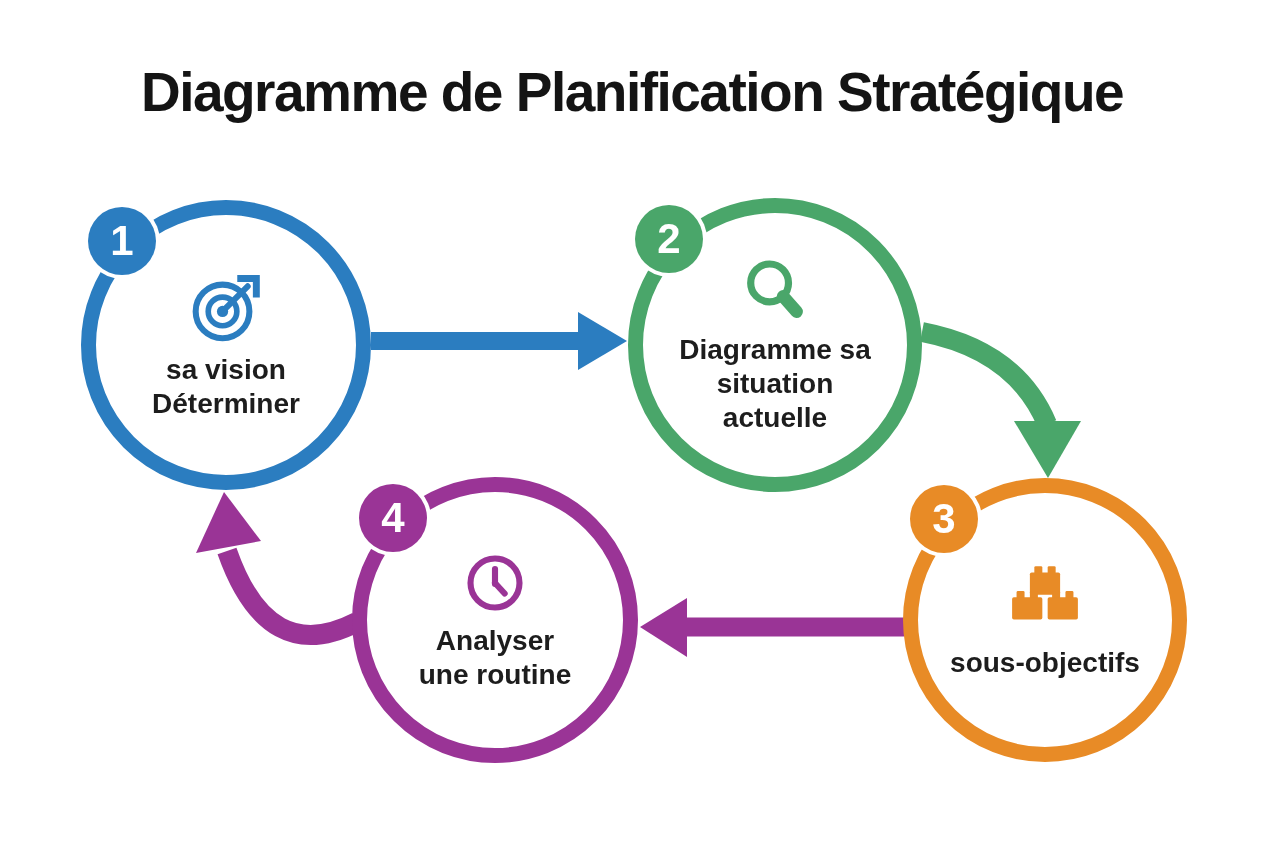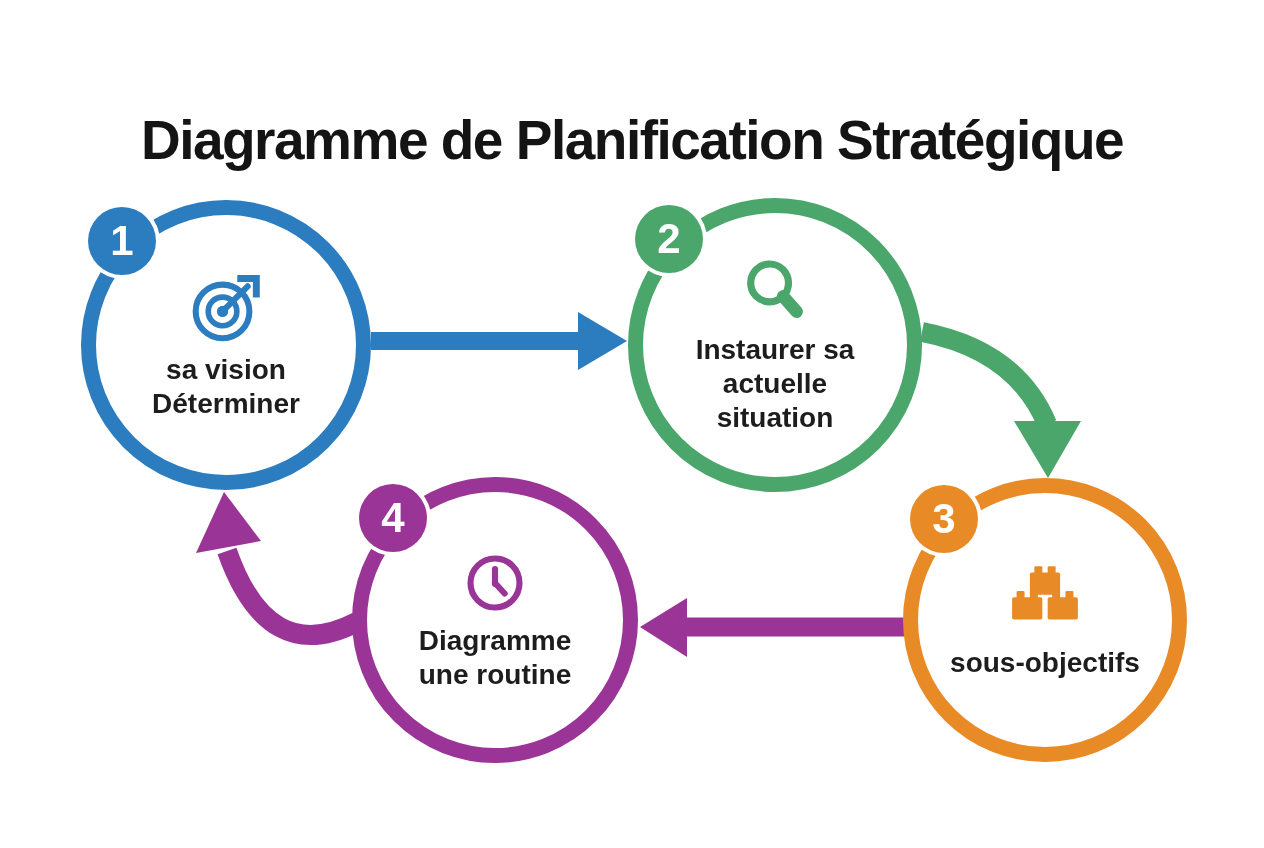--- a/index.html
+++ b/index.html
@@ -5,21 +5,21 @@
   html,body{margin:0;padding:0;}
   body{
     width:1264px;height:848px;position:relative;overflow:hidden;
     background:#ffffff;
     font-family:"Liberation Sans", sans-serif;
   }
   .stage{position:absolute;inset:0;}
   .title{
     position:absolute;left:0;right:0;top:60px;
     text-align:center;font-size:55px;font-weight:bold;
-    letter-spacing:-1.5px;color:#141414;white-space:nowrap;margin-top:48px;
+    letter-spacing:-1.5px;color:#141414;white-space:nowrap;
   }
   .arrows{position:absolute;left:0;top:0;z-index:1;pointer-events:none;}
   .step{
     position:absolute;box-sizing:border-box;border-radius:50%;
     border:15px solid var(--c,#888);background:#ffffff;z-index:2;
     display:flex;flex-direction:column;align-items:center;justify-content:center;
   }
   #step1{left:81px;top:200px;width:290px;height:290px;}
   #step2{left:628px;top:198px;width:294px;height:294px;}
   #step3{left:903px;top:478px;width:284px;height:284px;}
@@ -78,23 +78,23 @@
     </div>
   </div>
 
   <div class="step" id="step2" style="--c: #4aa66a;">
     <div class="badge">2</div>
     <svg class="icon" width="72" height="72" viewBox="-40 -40 80 80">
       <circle cx="-6" cy="-9" r="21" fill="none" stroke="currentColor" stroke-width="8"></circle>
       <line x1="9" y1="6" x2="24" y2="23" stroke="currentColor" stroke-width="14" stroke-linecap="round"></line>
     </svg>
     <div class="label">
-      <span class="line">Instaurer sa</span>
+      <span class="line">Diagramme sa</span>
+      <span class="line">situation</span>
       <span class="line">actuelle</span>
-      <span class="line">situation</span>
     </div>
   </div>
 
   <div class="step" id="step3" style="--c: #e88b26;">
     <div class="badge">3</div>
     <svg class="icon" width="80" height="80" viewBox="-45 -45 90 90">
       <g fill="currentColor" stroke="none">
         <rect x="-12" y="-38" width="9" height="9" rx="1.5"></rect>
           <rect x="3" y="-38" width="9" height="9" rx="1.5"></rect>
         <rect x="-17" y="-31" width="34" height="25" rx="2"></rect>
@@ -112,18 +112,18 @@
   </div>
 
   <div class="step" id="step4" style="--c: #9a3496;">
     <div class="badge">4</div>
     <svg class="icon" width="70" height="70" viewBox="-40 -40 80 80">
       <circle cx="0" cy="0" r="28" fill="none" stroke="currentColor" stroke-width="7"></circle>
       <line x1="0" y1="1" x2="0" y2="-16" stroke="currentColor" stroke-width="7" stroke-linecap="round"></line>
       <line x1="0" y1="0" x2="11" y2="12" stroke="currentColor" stroke-width="7" stroke-linecap="round"></line>
     </svg>
     <div class="label">
-      <span class="line">Diagramme</span>
+      <span class="line">Analyser</span>
       <span class="line">une routine</span>
     </div>
   </div>
 
 </div>
 
 </body></html>

